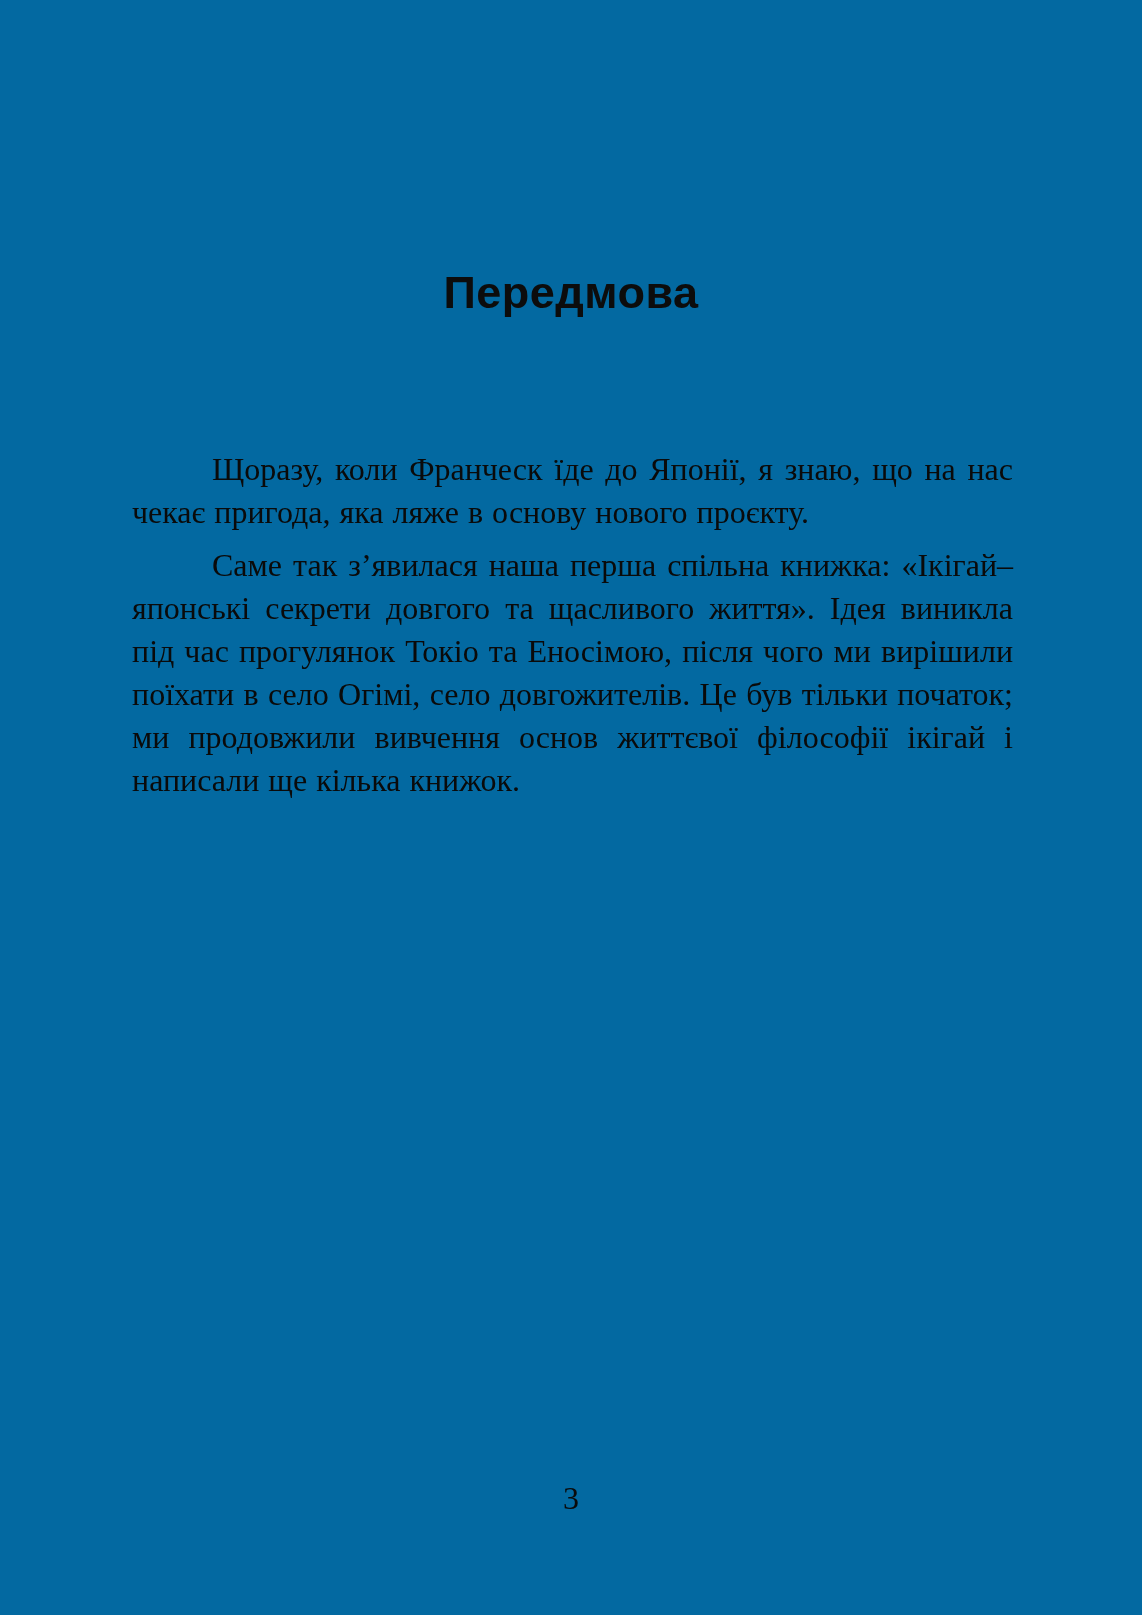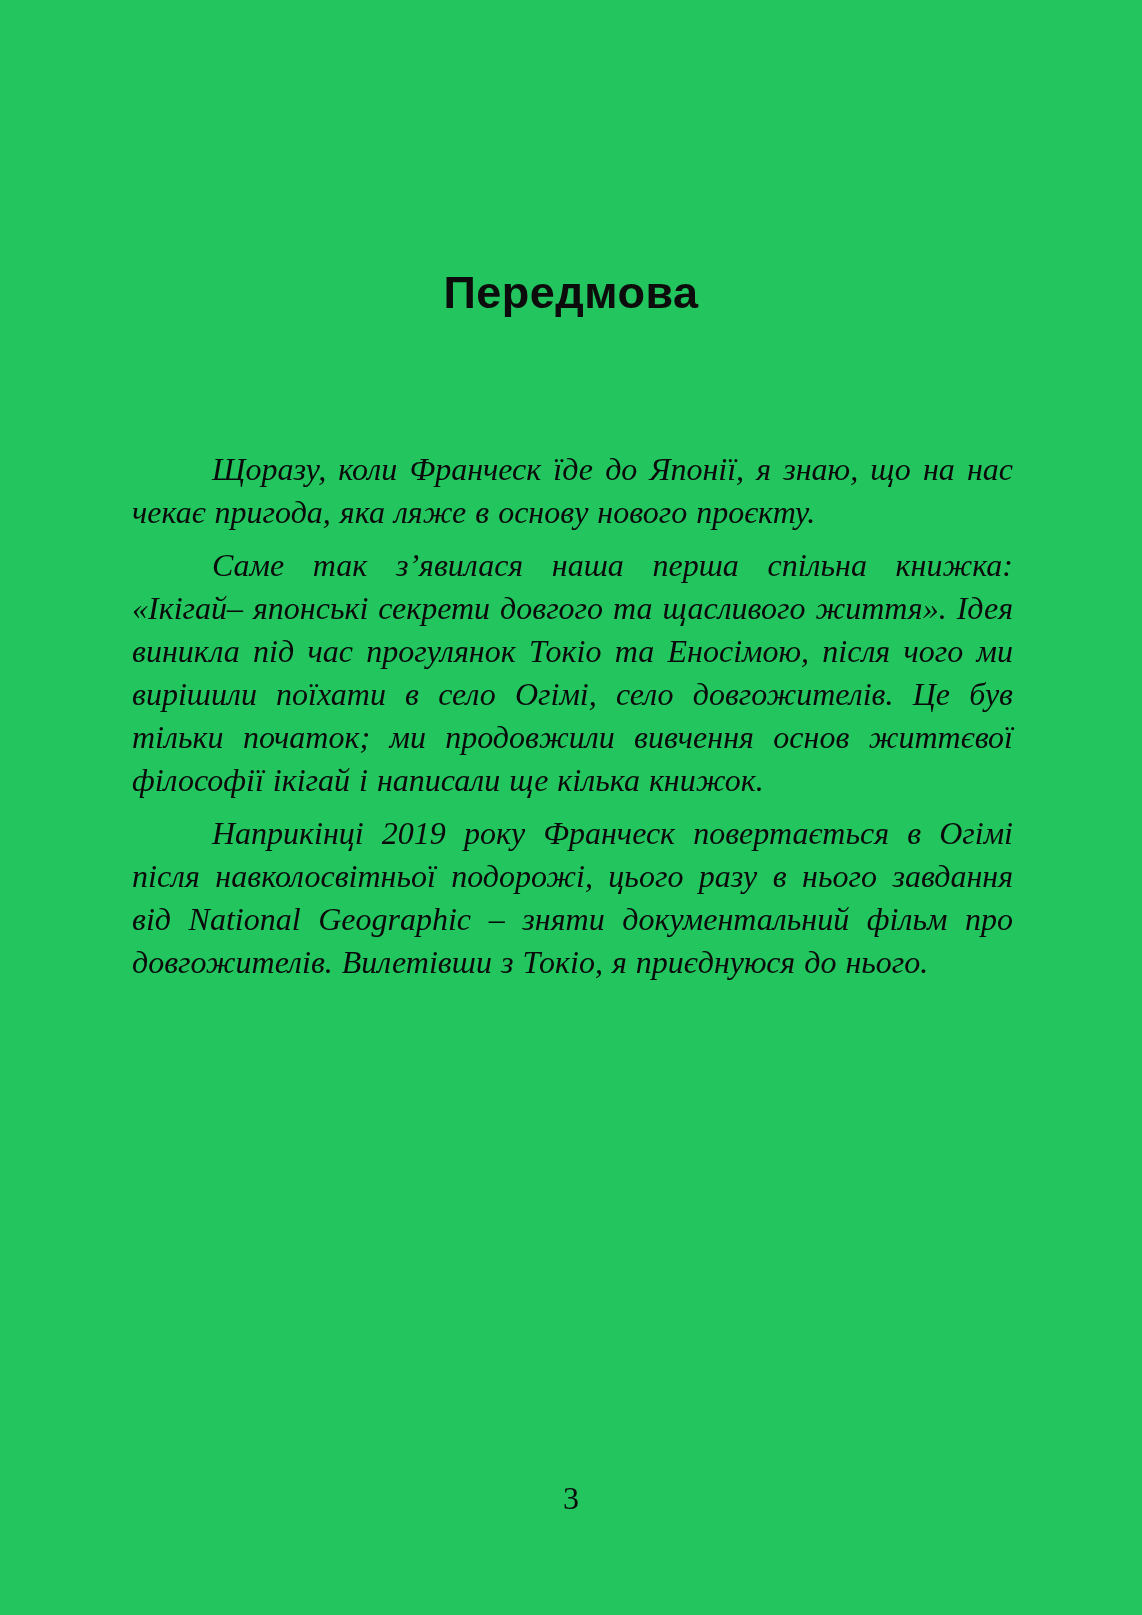--- a/index.html
+++ b/index.html
@@ -4,21 +4,21 @@
 <style>
   html, body {
     margin: 0;
     padding: 0;
     background: #ffffff;
   }
   .page {
     position: relative;
     width: 1142px;
     height: 1615px;
-    background: #22c55e;
+    background: #0369a1;
     color: #0a0a0a;
     overflow: hidden;
     font-family: "Liberation Serif", serif;
   }
   .chapter-title {
     position: absolute;
     top: 270px;
     left: 0;
     width: 100%;
     margin: 0;
@@ -37,21 +37,20 @@
     width: 881px;
   }
   .para {
     margin: 0 0 10px 0;
     font-size: 32px;
     line-height: 43px;
     text-align: justify;
     text-indent: 80px;
     word-spacing: 1px;
     color: #0a0a0a;
-    font-style: italic;
   }
   .page-number {
     position: absolute;
     top: 1482px;
     left: 0;
     width: 100%;
     text-align: center;
     font-size: 32px;
     line-height: 1;
     color: #0a0a0a;
@@ -59,17 +58,16 @@
 </style>
 </head>
 <body>
 
 <div class="page">
   <h1 class="chapter-title">Передмова</h1>
 
   <div class="content">
       <p class="para">Щоразу, коли Франческ їде до Японії, я знаю, що на нас чекає пригода, яка ляже в основу нового проєкту.</p>
       <p class="para">Саме так з’явилася наша перша спільна книжка: «Ікігай– японські секрети довгого та щасливого життя». Ідея виникла під час прогулянок Токіо та Еносімою, після чого ми вирішили поїхати в село Огімі, село довгожителів. Це був тільки початок; ми продовжили вивчення основ життєвої філософії ікігай і написали ще кілька книжок.</p>
-      <p class="para">Наприкінці 2019 року Франческ повертається в Огімі після навколосвітньої подорожі, цього разу в нього завдання від National Geographic – зняти документальний фільм про довгожителів. Вилетівши з Токіо, я приєднуюся до нього.</p>
     </div>
 
   <div class="page-number">3</div>
 </div>
 
 </body></html>

